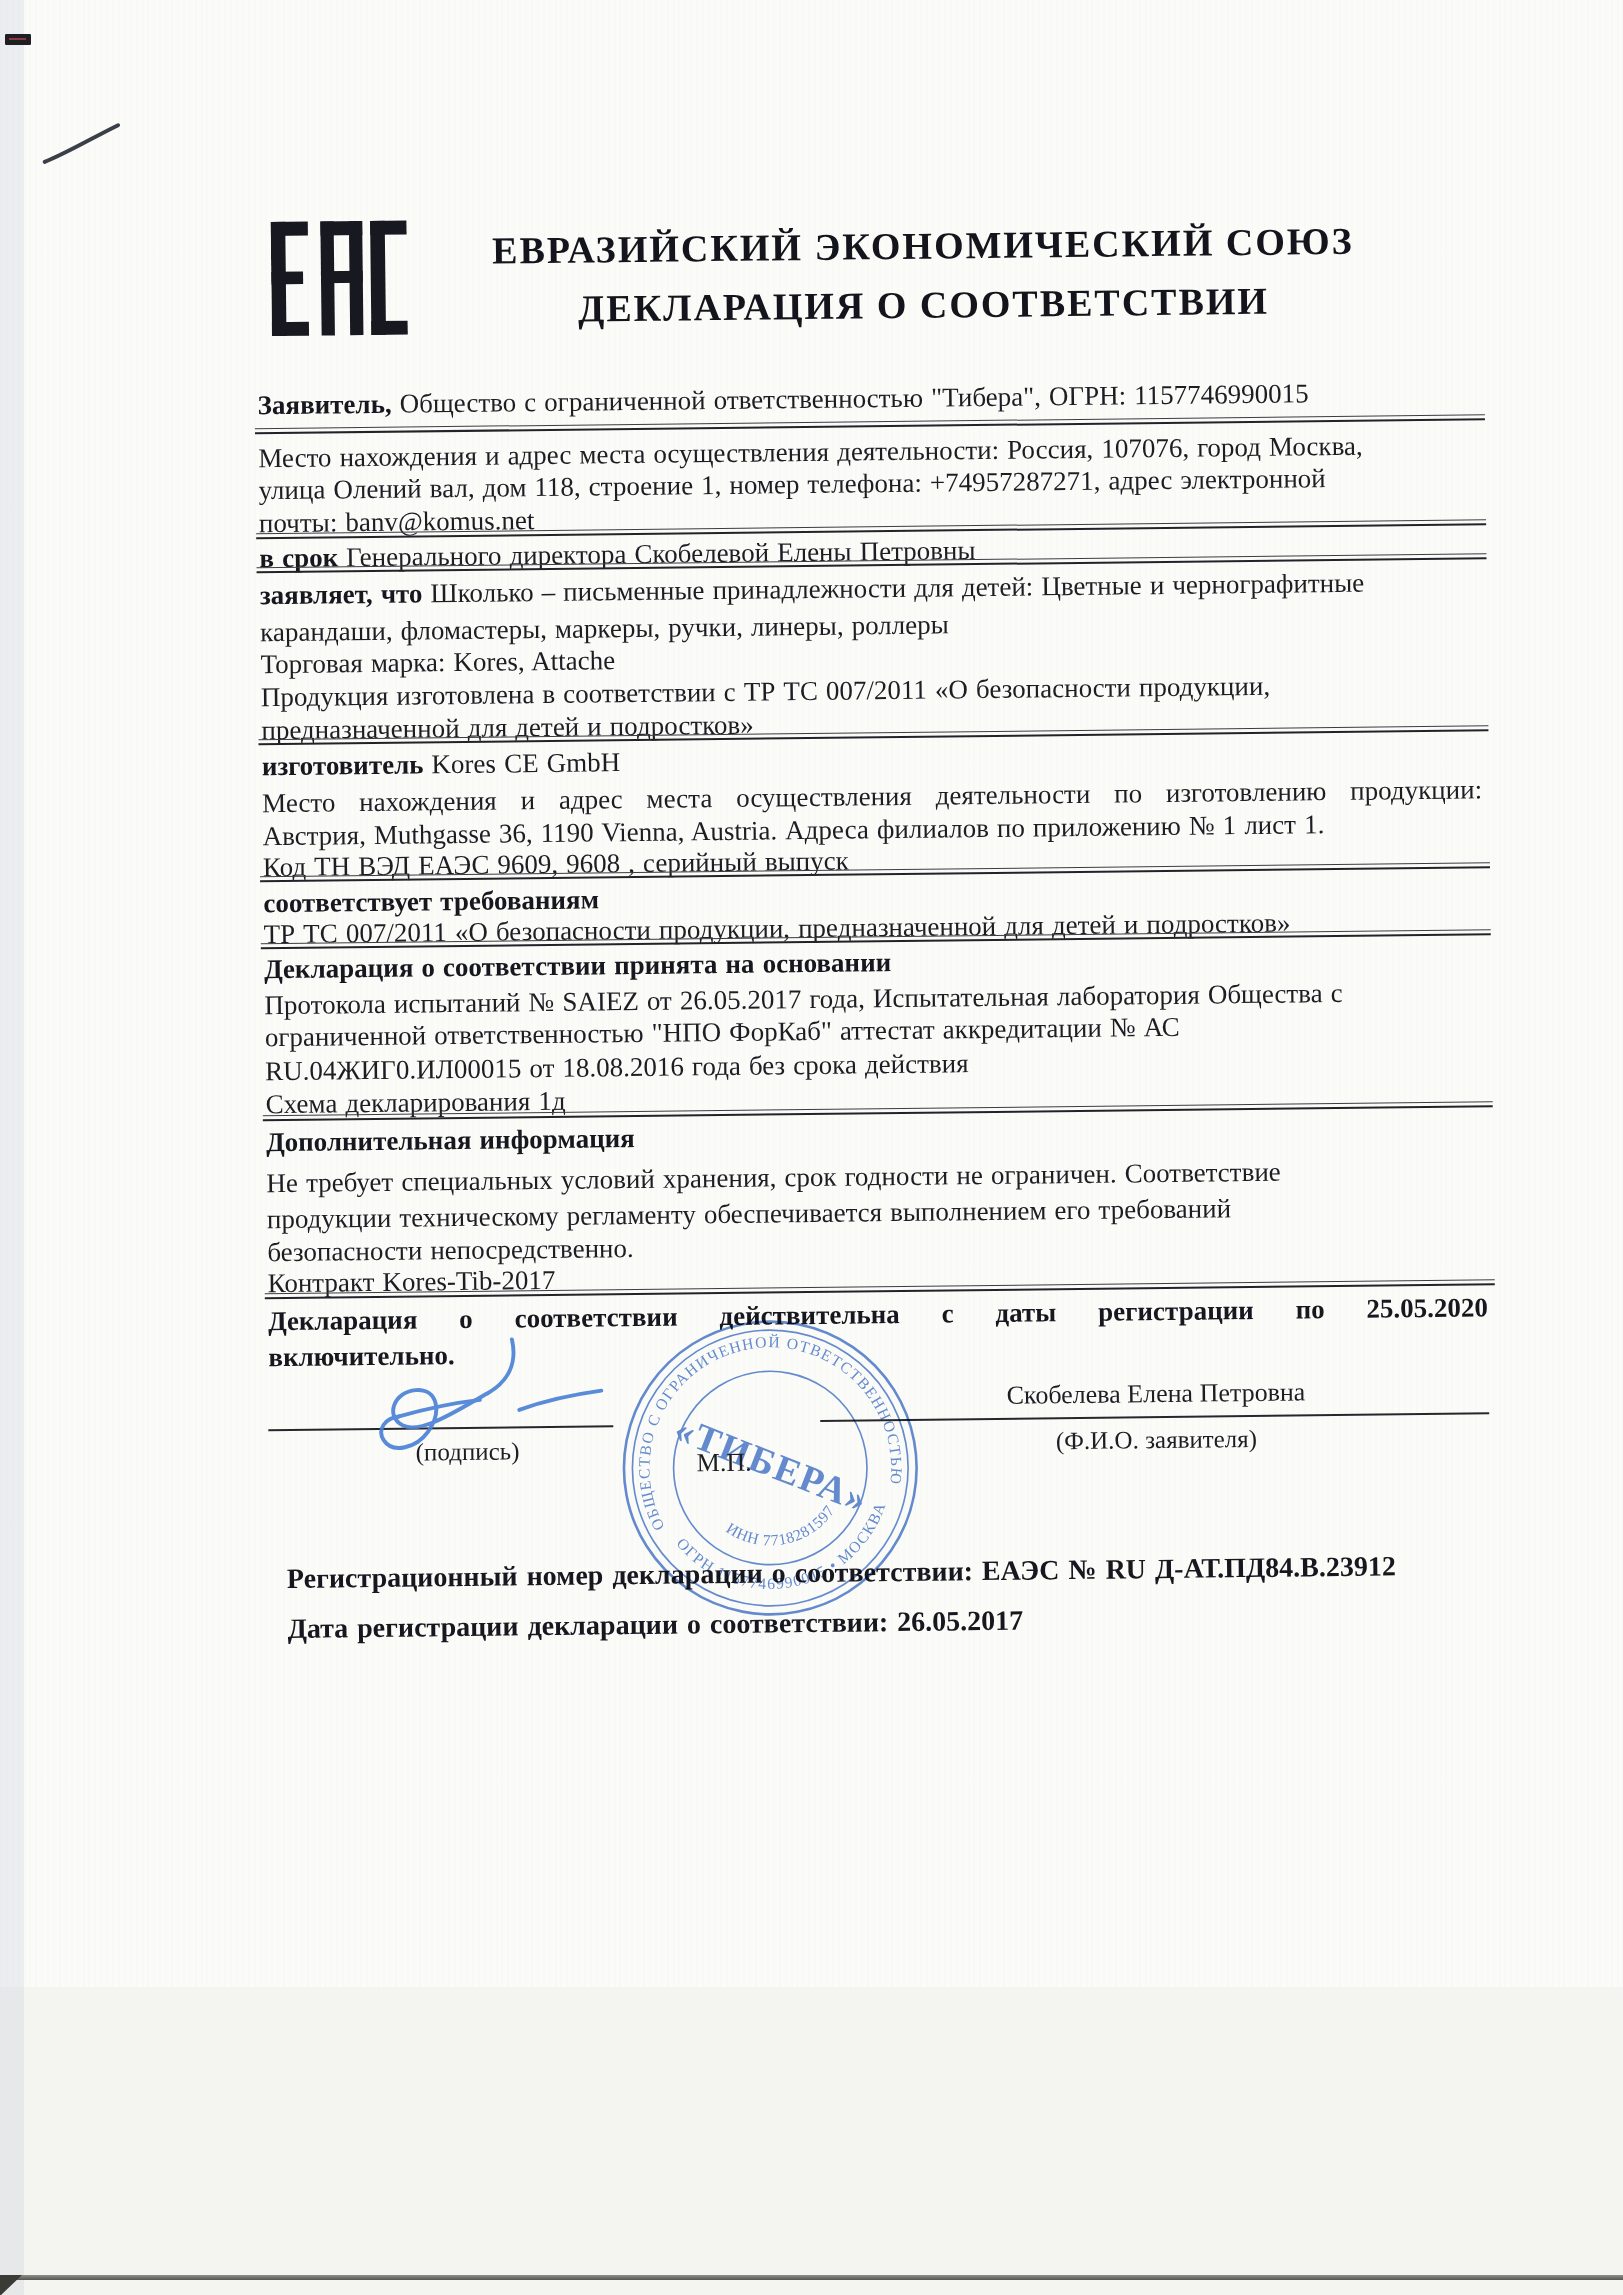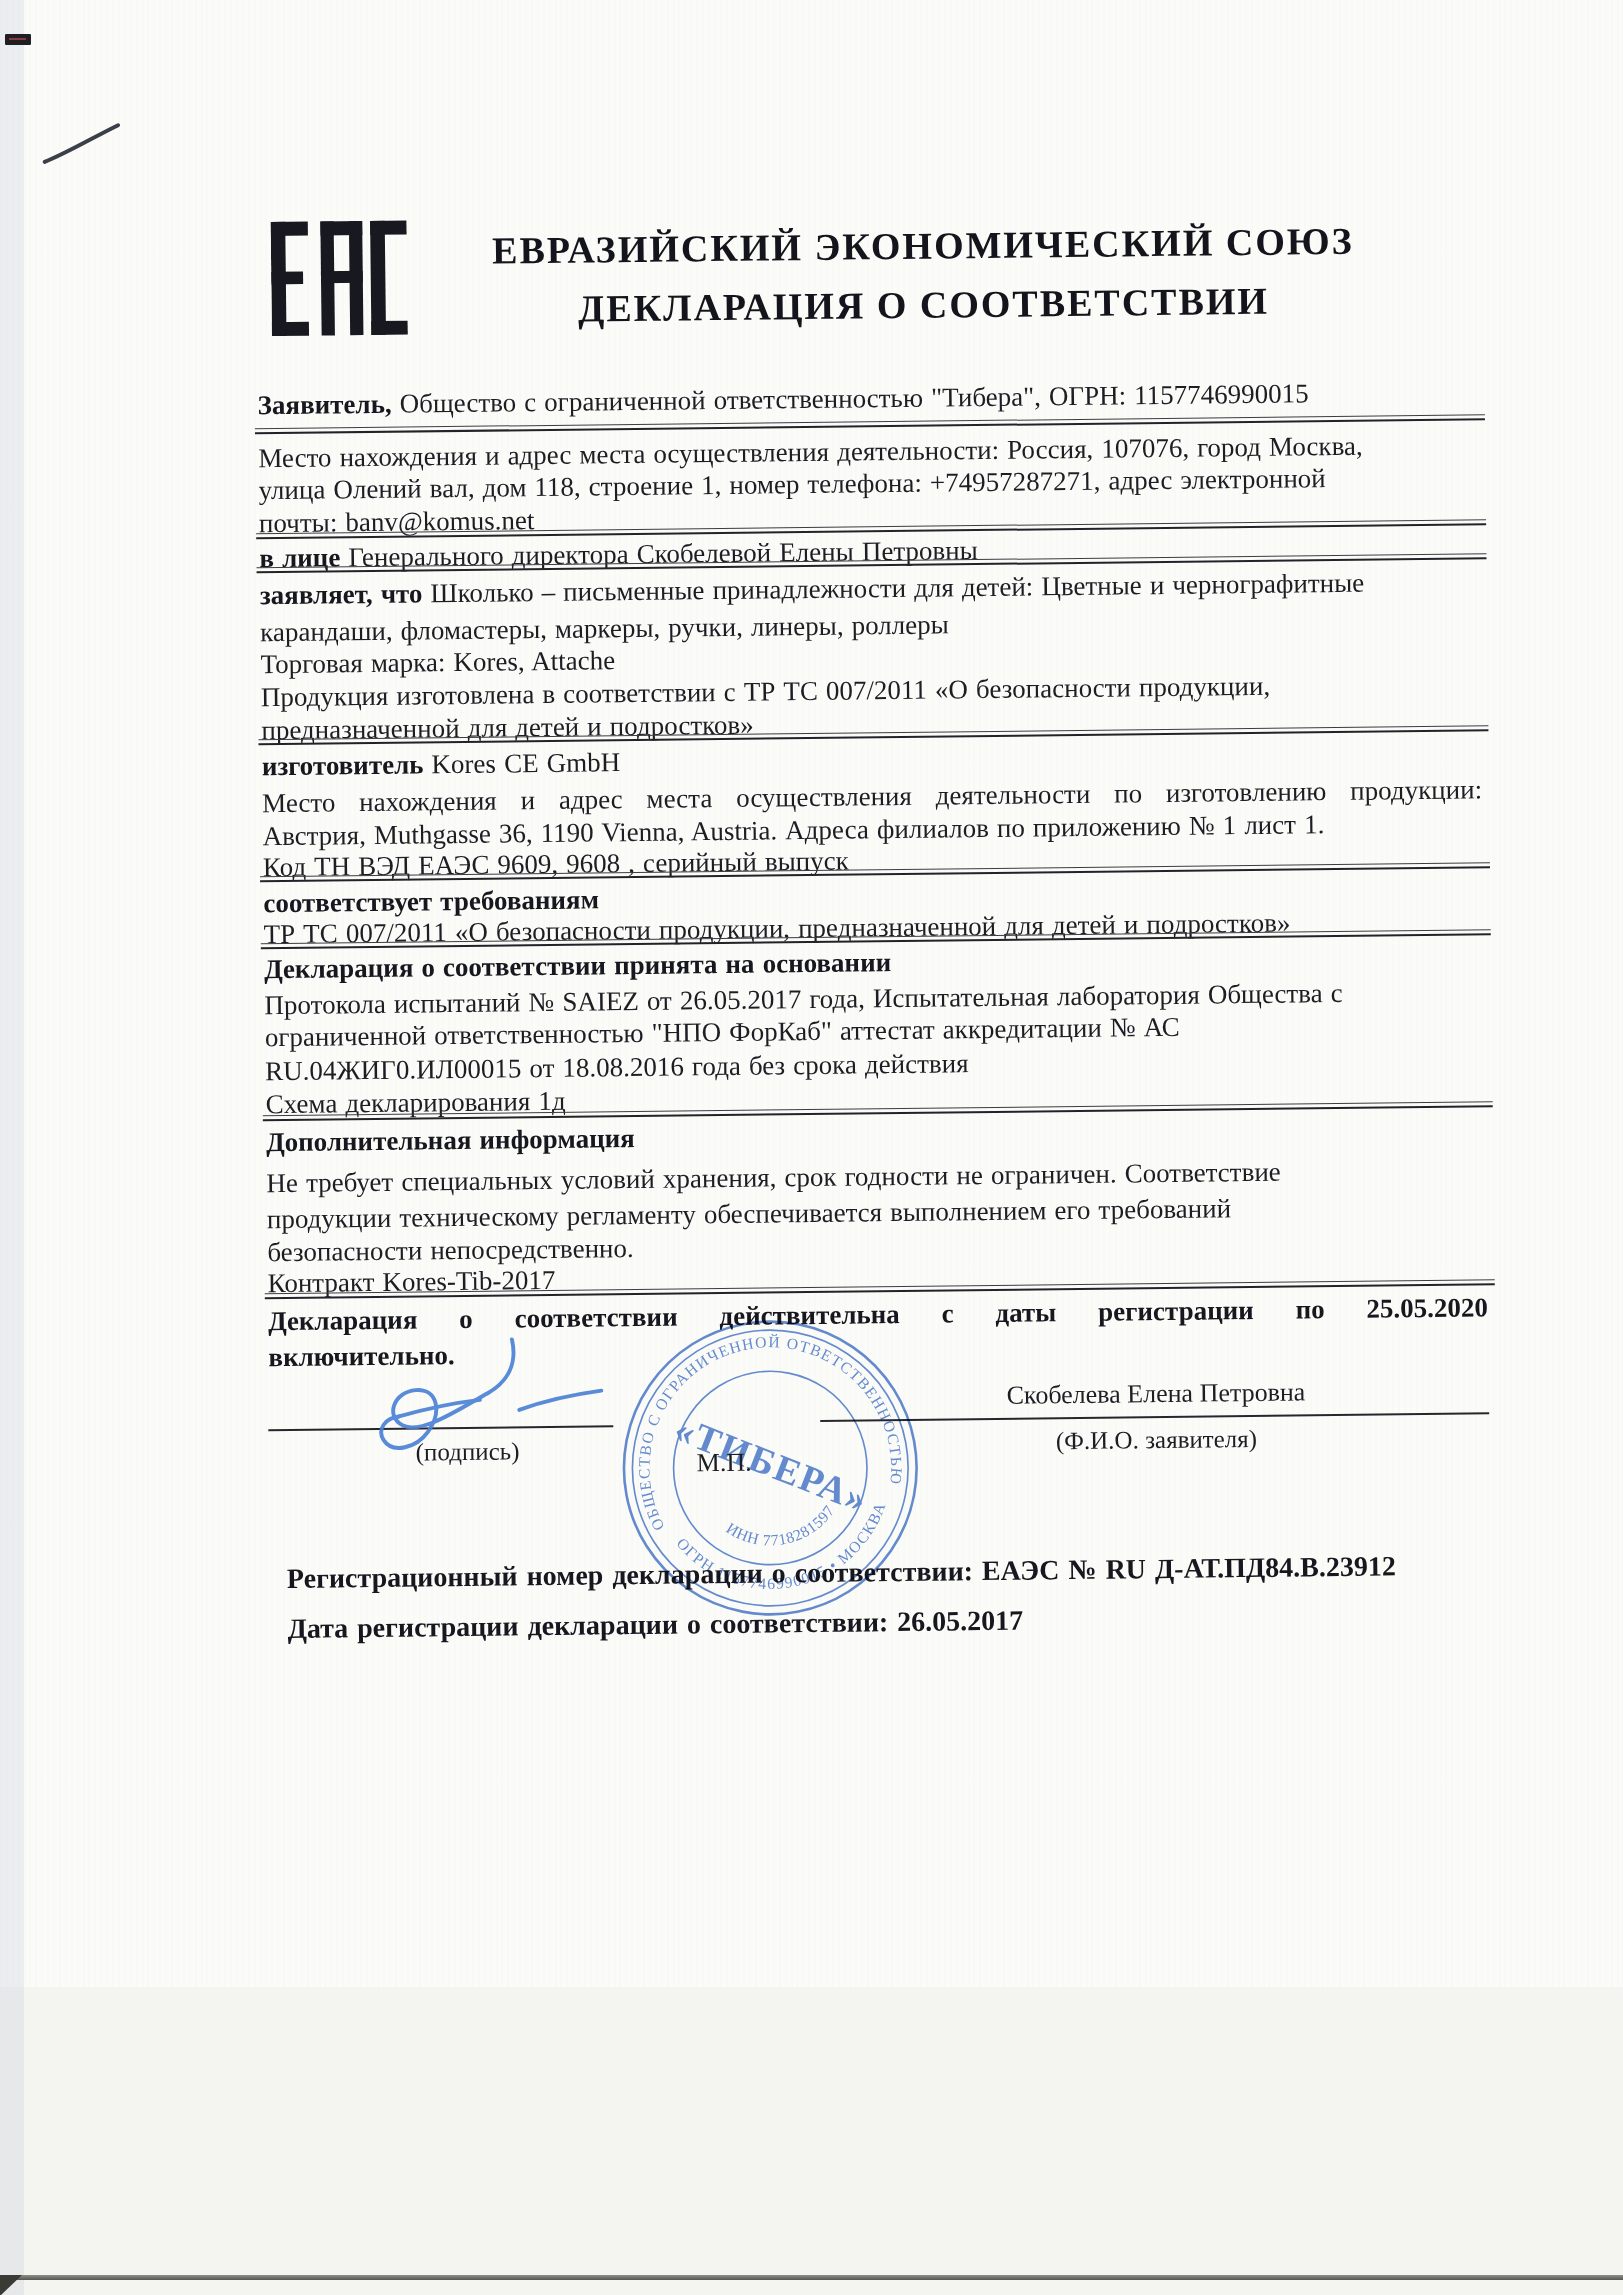--- a/index.html
+++ b/index.html
@@ -99,21 +99,21 @@
     <div class="title">
       <div>ЕВРАЗИЙСКИЙ ЭКОНОМИЧЕСКИЙ СОЮЗ</div>
       <div>ДЕКЛАРАЦИЯ О СООТВЕТСТВИИ</div>
     </div>
 
     <div id="doc-body">
         <div class="line" style="top: 383px;"><b>Заявитель,</b><span>  Общество с ограниченной ответственностью "Тибера", ОГРН: 1157746990015</span></div>
         <div class="line" style="top: 436px;"><span>Место нахождения и адрес места осуществления деятельности: Россия, 107076, город Москва,</span></div>
         <div class="line" style="top: 468px;"><span>улица Олений вал, дом 118, строение 1, номер телефона: +74957287271, адрес электронной</span></div>
         <div class="line" style="top: 501px;"><span>почты: banv@komus.net</span></div>
-        <div class="line" style="top: 536px;"><b>в лице</b><span> Генерального директора Скобелевой Елены Петровны</span></div>
+        <div class="line" style="top: 536px;"><b>в срок</b><span> Генерального директора Скобелевой Елены Петровны</span></div>
         <div class="line" style="top: 573px;"><b>заявляет, что</b><span> Школько – письменные принадлежности для детей: Цветные и чернографитные</span></div>
         <div class="line" style="top: 610px;"><span>карандаши, фломастеры, маркеры, ручки, линеры, роллеры</span></div>
         <div class="line" style="top: 642px;"><span>Торговая марка: Kores, Attache</span></div>
         <div class="line" style="top: 675px;"><span>Продукция изготовлена в соответствии с ТР ТС 007/2011 «О безопасности продукции,</span></div>
         <div class="line" style="top: 708px;"><span>предназначенной для детей и подростков»</span></div>
         <div class="line" style="top: 744px;"><b>изготовитель</b><span>  Kores CE GmbH</span></div>
         <div class="line just" style="top: 781px;"><span>Место нахождения и адрес места осуществления деятельности по изготовлению продукции:</span></div>
         <div class="line" style="top: 814px;"><span>Австрия, Muthgasse 36, 1190 Vienna, Austria. Адреса филиалов по приложению № 1 лист 1.</span></div>
         <div class="line" style="top: 845px;"><span>Код ТН ВЭД ЕАЭС 9609, 9608 , серийный выпуск</span></div>
         <div class="line" style="top: 881px;"><b>соответствует требованиям</b></div>

